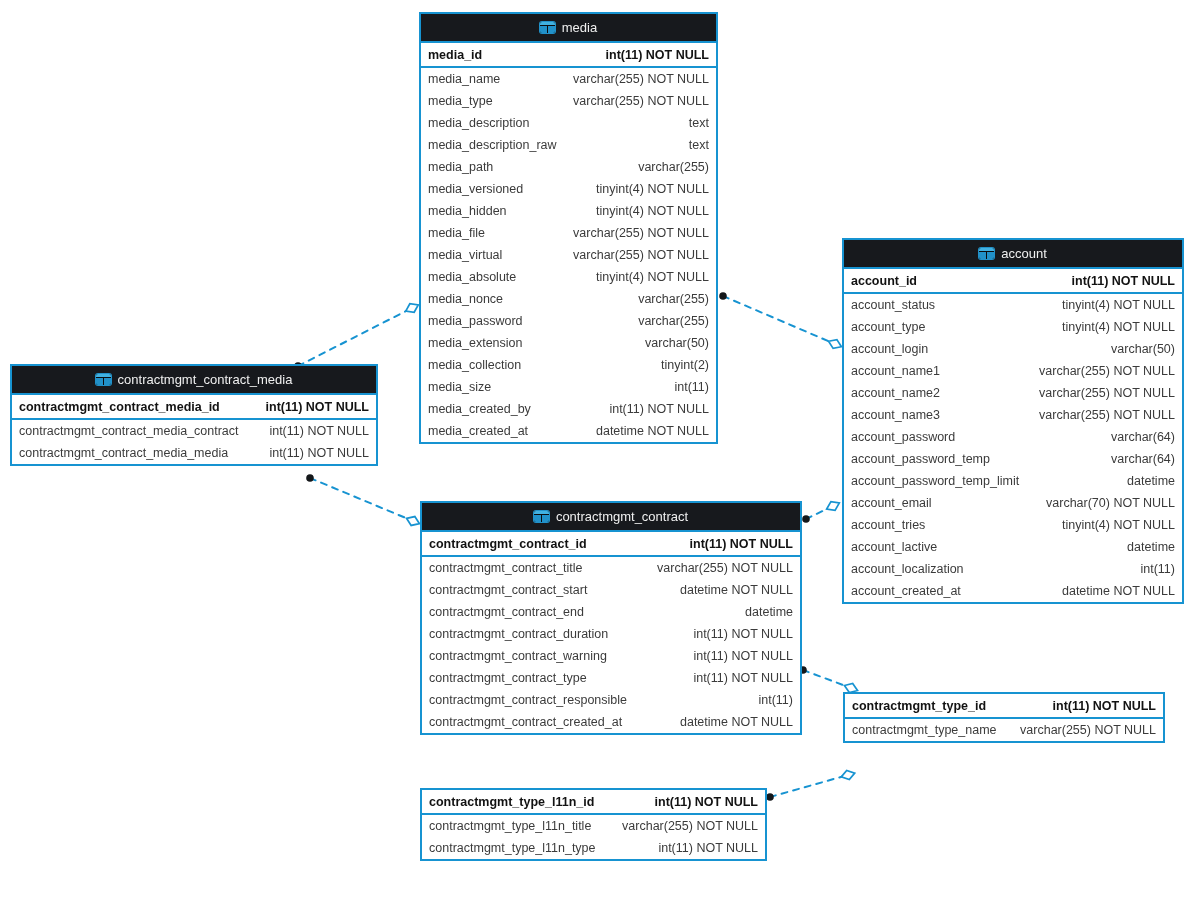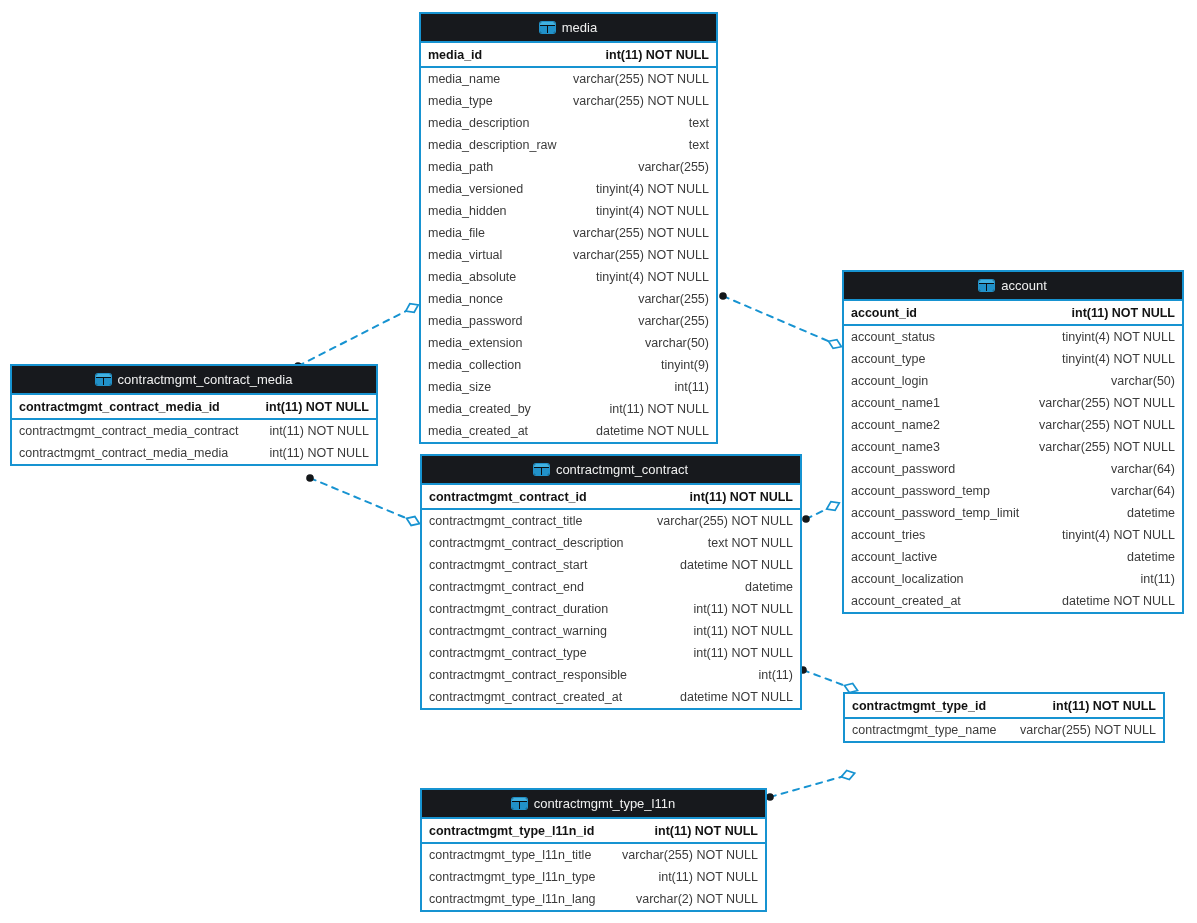--- a/index.html
+++ b/index.html
@@ -165,36 +165,36 @@
         <div class="row">
           <span class="col-name">media_password</span>
           <span class="col-type">varchar(255)</span>
         </div>
         <div class="row">
           <span class="col-name">media_extension</span>
           <span class="col-type">varchar(50)</span>
         </div>
         <div class="row">
           <span class="col-name">media_collection</span>
-          <span class="col-type">tinyint(9)</span>
+          <span class="col-type">tinyint(2)</span>
         </div>
         <div class="row">
           <span class="col-name">media_size</span>
           <span class="col-type">int(11)</span>
         </div>
         <div class="row">
           <span class="col-name">media_created_by</span>
           <span class="col-type">int(11) NOT NULL</span>
         </div>
         <div class="row">
           <span class="col-name">media_created_at</span>
           <span class="col-type">datetime NOT NULL</span>
         </div>
       </div>
-      <div class="table-card" style="left: 842px; top: 238px; width: 342px; margin-top: 32px;">
+      <div class="table-card" style="left: 842px; top: 238px; width: 342px;">
         <div class="table-header">
           <span class="tbl-icon">
             <span class="ti-top"></span>
             <span class="ti-c1"></span>
             <span class="ti-c2"></span>
           </span>
           <span>account</span>
         </div>
         <div class="row pk-row">
           <span class="col-name">account_id</span>
@@ -228,20 +228,24 @@
           <span class="col-name">account_password</span>
           <span class="col-type">varchar(64)</span>
         </div>
         <div class="row">
           <span class="col-name">account_password_temp</span>
           <span class="col-type">varchar(64)</span>
         </div>
         <div class="row">
           <span class="col-name">account_password_temp_limit</span>
           <span class="col-type">datetime</span>
+        </div>
+        <div class="row">
+          <span class="col-name">account_email</span>
+          <span class="col-type">varchar(70) NOT NULL</span>
         </div>
         <div class="row">
           <span class="col-name">account_tries</span>
           <span class="col-type">tinyint(4) NOT NULL</span>
         </div>
         <div class="row">
           <span class="col-name">account_lactive</span>
           <span class="col-type">datetime</span>
         </div>
         <div class="row">
@@ -268,42 +272,38 @@
         </div>
         <div class="row">
           <span class="col-name">contractmgmt_contract_media_contract</span>
           <span class="col-type">int(11) NOT NULL</span>
         </div>
         <div class="row">
           <span class="col-name">contractmgmt_contract_media_media</span>
           <span class="col-type">int(11) NOT NULL</span>
         </div>
       </div>
-      <div class="table-card" style="left: 420px; top: 454px; width: 382px;">
+      <div class="table-card" style="left: 420px; top: 501px; width: 382px;">
         <div class="table-header">
           <span class="tbl-icon">
             <span class="ti-top"></span>
             <span class="ti-c1"></span>
             <span class="ti-c2"></span>
           </span>
           <span>contractmgmt_contract</span>
         </div>
         <div class="row pk-row">
           <span class="col-name">contractmgmt_contract_id</span>
           <span class="col-type">int(11) NOT NULL</span>
         </div>
         <div class="row">
           <span class="col-name">contractmgmt_contract_title</span>
           <span class="col-type">varchar(255) NOT NULL</span>
         </div>
         <div class="row">
-          <span class="col-name">contractmgmt_contract_description</span>
-          <span class="col-type">text NOT NULL</span>
-        </div>
-        <div class="row">
           <span class="col-name">contractmgmt_contract_start</span>
           <span class="col-type">datetime NOT NULL</span>
         </div>
         <div class="row">
           <span class="col-name">contractmgmt_contract_end</span>
           <span class="col-type">datetime</span>
         </div>
         <div class="row">
           <span class="col-name">contractmgmt_contract_duration</span>
           <span class="col-type">int(11) NOT NULL</span>
@@ -329,39 +329,27 @@
         <div class="row pk-row">
           <span class="col-name">contractmgmt_type_id</span>
           <span class="col-type">int(11) NOT NULL</span>
         </div>
         <div class="row">
           <span class="col-name">contractmgmt_type_name</span>
           <span class="col-type">varchar(255) NOT NULL</span>
         </div>
       </div>
       <div class="table-card" style="left: 420px; top: 788px; width: 347px;">
-        <div class="table-header">
-          <span class="tbl-icon">
-            <span class="ti-top"></span>
-            <span class="ti-c1"></span>
-            <span class="ti-c2"></span>
-          </span>
-          <span>contractmgmt_type_l11n</span>
-        </div>
         <div class="row pk-row">
           <span class="col-name">contractmgmt_type_l11n_id</span>
           <span class="col-type">int(11) NOT NULL</span>
         </div>
         <div class="row">
           <span class="col-name">contractmgmt_type_l11n_title</span>
           <span class="col-type">varchar(255) NOT NULL</span>
         </div>
         <div class="row">
           <span class="col-name">contractmgmt_type_l11n_type</span>
           <span class="col-type">int(11) NOT NULL</span>
-        </div>
-        <div class="row">
-          <span class="col-name">contractmgmt_type_l11n_lang</span>
-          <span class="col-type">varchar(2) NOT NULL</span>
         </div>
       </div>
     </div>
 </div>
 
 </body></html>

